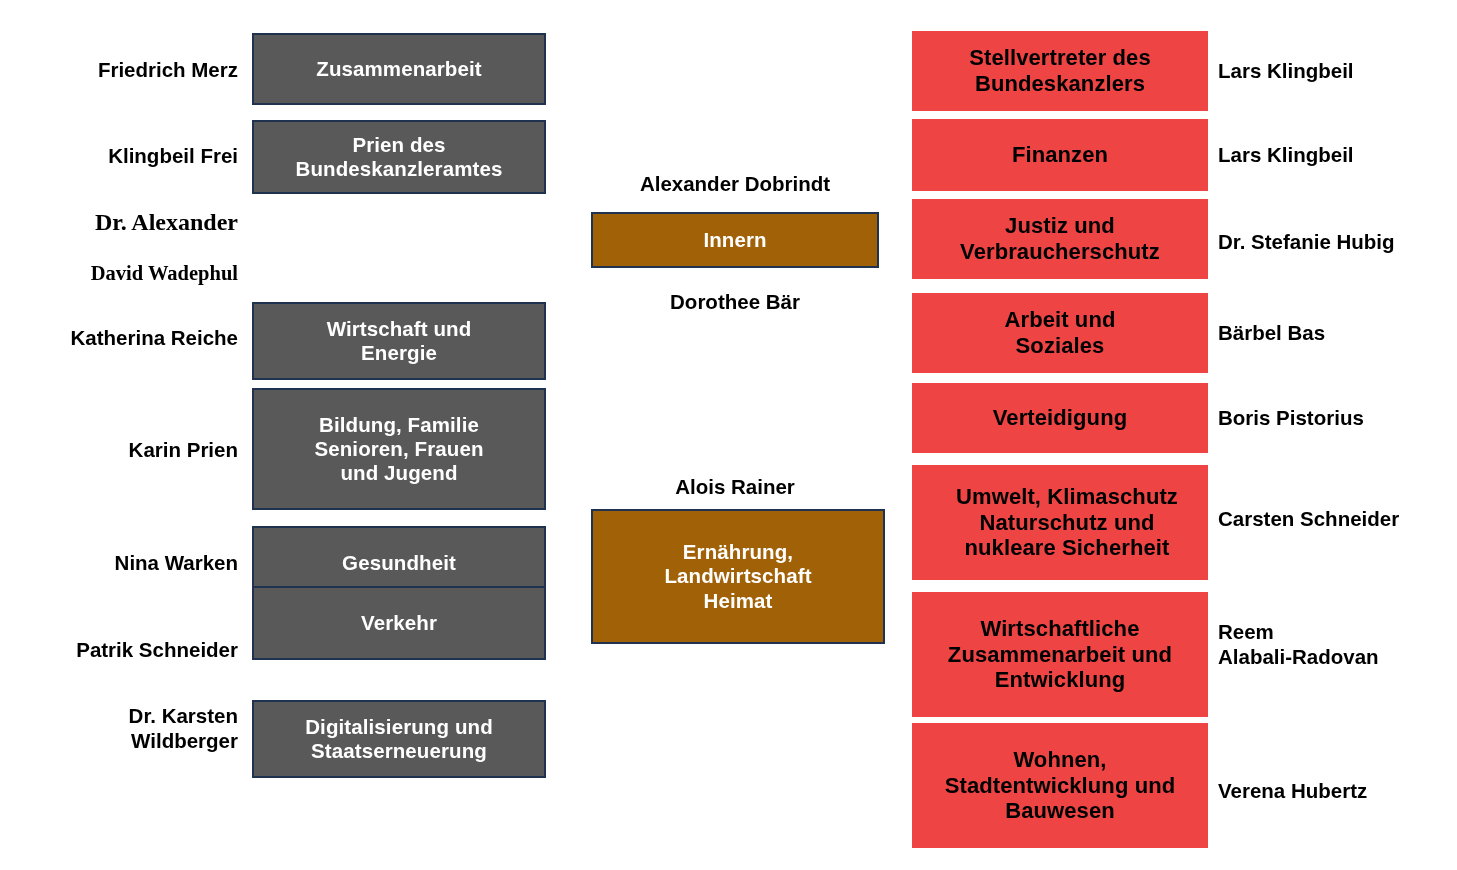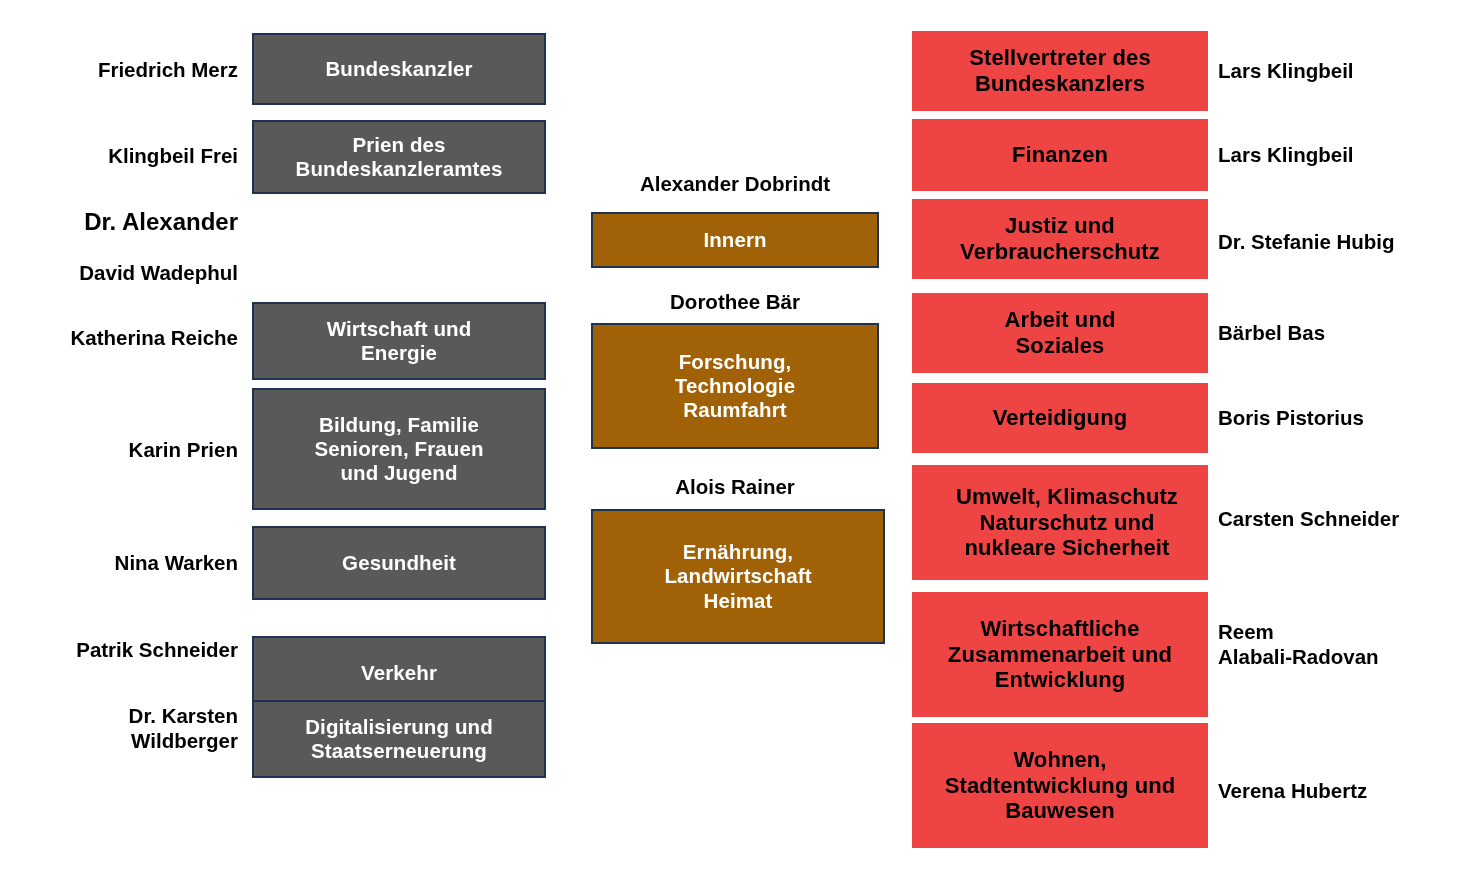--- a/index.html
+++ b/index.html
@@ -86,27 +86,27 @@
   }
   .name-stack .ln { display: block; }
   .name-stack .ln.big   { font-size: 24px; }
 </style>
 </head>
 <body>
 
 <div class="chart">
 
   <div class="label label-left" style="left:10px; top:47px; width:228px; height:46px;">Friedrich Merz</div>
-  <div class="node box-gray" style="left:252px; top:33px; width:294px; height:72px;">Bundeskanzler</div>
+  <div class="node box-gray" style="left:252px; top:33px; width:294px; height:72px;">Zusammenarbeit</div>
 
   <div class="label label-left" style="left:10px; top:133px; width:228px; height:46px;">Klingbeil Frei</div>
   <div class="node box-gray" style="left:252px; top:120px; width:294px; height:74px;">Prien des
 Bundeskanzleramtes</div>
 
-  <div class="label label-left" style="left:10px; top:214px; width:228px; height:66px;">
+  <div class="label label-left" style="left:10px; top:214px; width:228px; height:66px;font-family:Liberation Serif, serif;">
     <span class="name-stack">
       <span class="ln big">Dr. Alexander</span>
       <span class="ln"><span class="big">David</span> <span class="small">Wadephul</span></span>
     </span>
   </div>
 
   <div class="label label-left" style="left:10px; top:315px; width:228px; height:46px;">Katherina Reiche</div>
   <div class="node box-gray" style="left:252px; top:302px; width:294px; height:78px;">Wirtschaft und
 Energie</div>
 
@@ -116,34 +116,31 @@
     </span>
   </div>
   <div class="node box-gray" style="left:252px; top:388px; width:294px; height:122px;">Bildung, Familie
 Senioren, Frauen
 und Jugend</div>
 
   <div class="label label-left" style="left:10px; top:540px; width:228px; height:46px;">Nina Warken</div>
   <div class="node box-gray" style="left:252px; top:526px; width:294px; height:74px;">Gesundheit</div>
 
   <div class="label label-left" style="left:10px; top:627px; width:228px; height:46px;">Patrik Schneider</div>
-  <div class="node box-gray" style="left:252px; top:636px; width:294px; height:74px;">Verkehr</div>
+  <div class="node box-gray" style="left:252px; top:586px; width:294px; height:74px;">Verkehr</div>
 
   <div class="label label-left" style="left:10px; top:702px; width:228px; height:54px;">Dr. Karsten
 Wildberger</div>
   <div class="node box-gray" style="left:252px; top:700px; width:294px; height:78px;">Digitalisierung und
 Staatserneuerung</div>
 
   <div class="label label-center" style="left:591px; top:167px; width:288px; height:34px;">Alexander Dobrindt</div>
   <div class="node box-blue" style="left:591px; top:212px; width:288px; height:56px;">Innern</div>
 
   <div class="label label-center" style="left:591px; top:285px; width:288px; height:34px;">Dorothee Bär</div>
-  <div class="node box-blue" style="left:591px; top:323px; width:288px; height:126px;">Forschung,
-Technologie
-Raumfahrt</div>
 
   <div class="label label-center" style="left:591px; top:470px; width:288px; height:34px;">Alois Rainer</div>
   <div class="node box-blue" style="left:591px; top:509px; width:294px; height:135px;">Ernährung,
 Landwirtschaft
 Heimat</div>
 
   <div class="node box-red" style="left:912px; top:31px; width:296px; height:80px;">Stellvertreter des
 Bundeskanzlers</div>
   <div class="label label-right" style="left:1218px; top:48px; width:235px; height:46px;">Lars Klingbeil</div>
 

